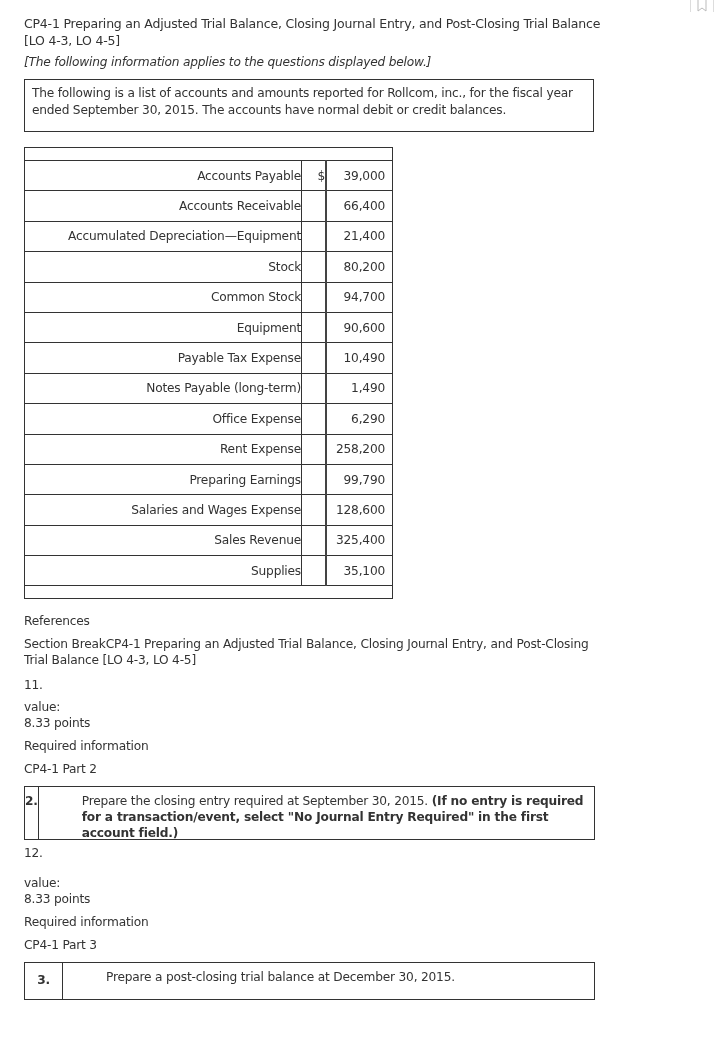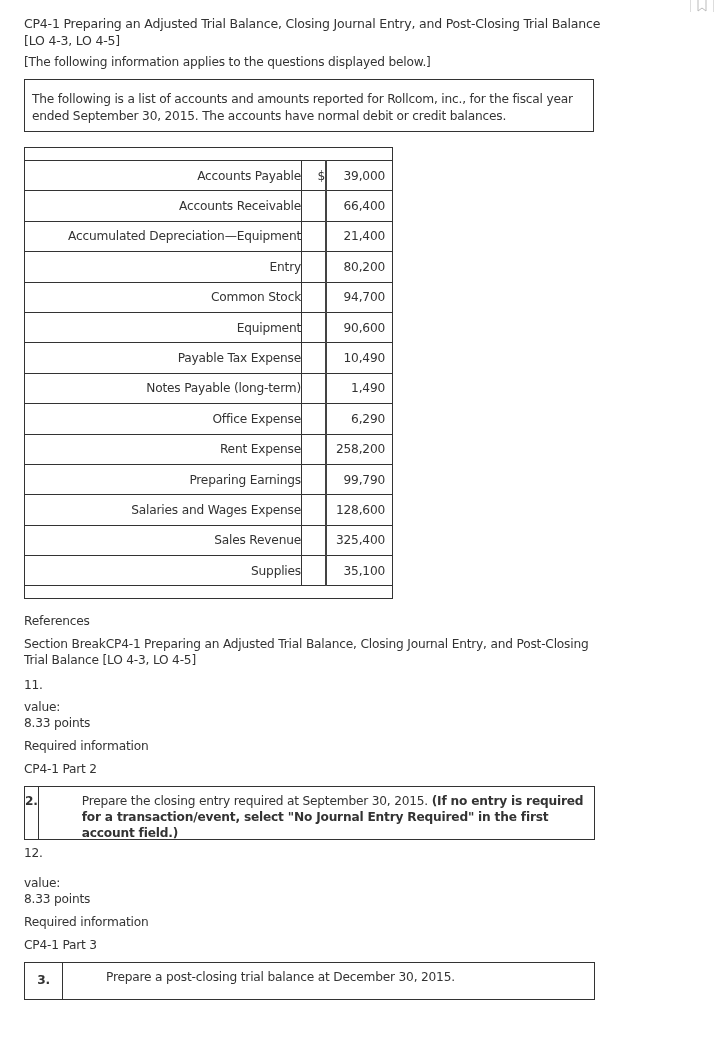--- a/index.html
+++ b/index.html
@@ -6,24 +6,24 @@
   body {
     width:720px; height:1040px; position:relative; overflow:hidden;
     font-family:"DejaVu Sans", sans-serif; color:#333; font-size:12px;
   }
   .toolbar-icons { position:absolute; top:0; right:0; height:14px; display:flex; align-items:flex-start; }
   .tb-sep { width:1px; height:12px; background:#ddd; margin:0 6px; }
   .bookmark { width:10px; height:12px; position:relative; }
   .bookmark svg { display:block; }
 
   .title { position:absolute; left:24px; top:15px; width:600px; line-height:17px; font-size:12.5px; letter-spacing:-0.2px; }
-  .note { position:absolute; left:24px; top:55px; font-size:12.2px; letter-spacing:-0.2px; }
+  .note { position:absolute; left:24px; top:55px; font-style:italic; font-size:12.2px; letter-spacing:-0.2px; }
   .intro-box {
     position:absolute; left:24px; top:79px; width:570px; height:53px;
-    border:1px solid #333; box-sizing:border-box; padding:11px 7px; line-height:17px; font-size:12.2px; letter-spacing:-0.2px;
+    border:1px solid #333; box-sizing:border-box; padding:5px 7px; line-height:17px; font-size:12.2px; letter-spacing:-0.2px;
   }
 
   table.accounts { position:absolute; left:24px; top:147px; border-collapse:collapse; width:369px; font-size:12.2px; letter-spacing:-0.2px; }
   table.accounts td { border:1px solid #333; height:29.4px; padding:0;text-align:right; }
   table.accounts tr.spacer td { height:12px; }
   table.accounts tr.spacer-bottom td { height:12px; }
   td.acct { padding-left:13px !important; width:263px; }
   td.acct.flush { padding-left:6px !important; }
   td.cur { width:23px; text-align:center; border-right:2px solid #444 !important; }
   td.amt { text-align:right; padding-right:7px !important; }
@@ -68,21 +68,21 @@
     <td class="acct">Accounts Receivable</td>
     <td class="cur"></td>
     <td class="amt">66,400</td>
   </tr>
   <tr>
     <td class="acct">Accumulated Depreciation—Equipment</td>
     <td class="cur"></td>
     <td class="amt">21,400</td>
   </tr>
   <tr>
-    <td class="acct">Entry</td>
+    <td class="acct">Stock</td>
     <td class="cur"></td>
     <td class="amt">80,200</td>
   </tr>
   <tr>
     <td class="acct">Common Stock</td>
     <td class="cur"></td>
     <td class="amt">94,700</td>
   </tr>
   <tr>
     <td class="acct flush">Equipment</td>

